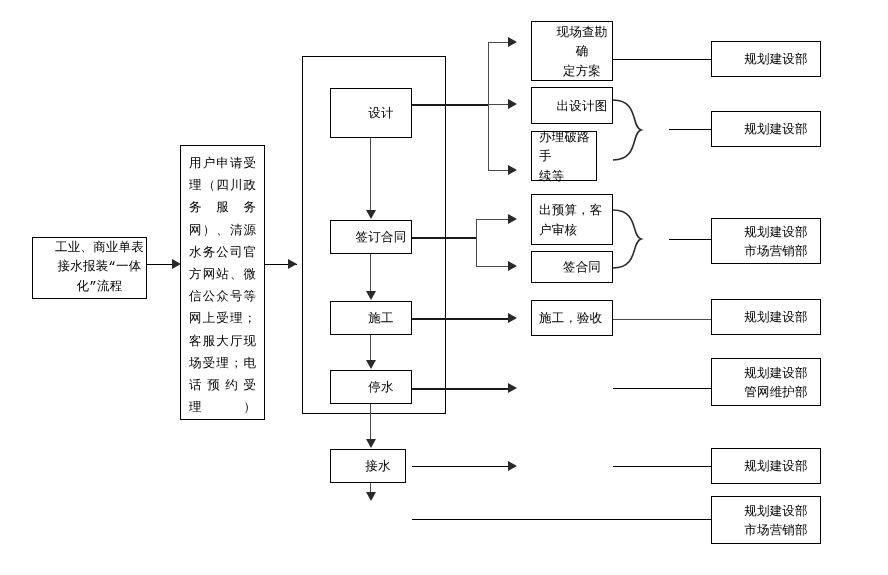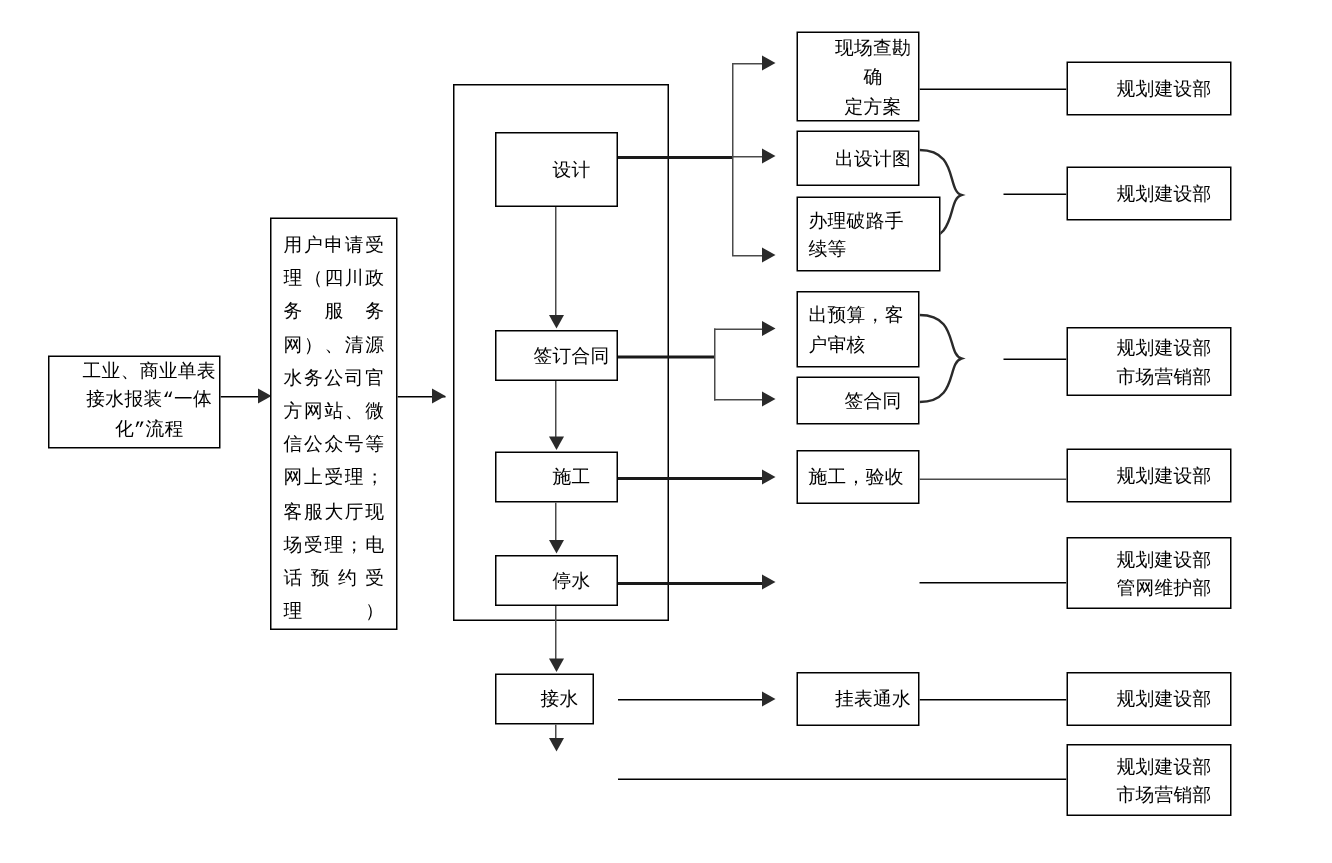--- a/index.html
+++ b/index.html
@@ -126,21 +126,21 @@
   </div>
 
   <div class="box" style="left:330px; top:301px; width:82px; height:34px;">
     <span class="txt">施工</span>
   </div>
 
   <div class="box" style="left:330px; top:370px; width:82px; height:34px;">
     <span class="txt">停水</span>
   </div>
 
-  <div class="box" style="left:330px; top:449px; width:66px; height:34px;">
+  <div class="box" style="left:330px; top:449px; width:76px; height:34px;">
     <span class="txt">接水</span>
   </div>
 
 
   <div class="vline" style="left:370px; top:122px; height:89px;"></div>
   <div class="arrow-d" style="left:366px; top:210px;"></div>
 
   <div class="vline" style="left:370px; top:254px; height:38px;"></div>
   <div class="arrow-d" style="left:366px; top:291px;"></div>
 
@@ -164,21 +164,21 @@
 
   <div class="box" style="left:531px; top:21px; width:82px; height:60px;">
     <span class="txt" style="white-space: pre-line;">现场查勘确
 定方案</span>
   </div>
 
   <div class="box" style="left:531px; top:87px; width:82px; height:37px;">
     <span class="txt">出设计图</span>
   </div>
 
-  <div class="box left-align" style="left:531px; top:131px; width:96px; height:50px;">
+  <div class="box left-align" style="left:531px; top:131px; width:66px; height:50px;">
     <span class="txt" style="white-space: pre-line;">办理破路手
 续等</span>
   </div>
 
   <div class="hline dark" style="left:613px; top:59px; width:98px;"></div>
 
   <div class="brace" style="left:613px; top:97px;">
     <svg width="56" height="66" viewBox="0 0 56 66">
       <path d="M0 3 C26 3 18 30 28 33 C18 36 26 63 0 63" fill="none" stroke="#2a2a2a" stroke-width="1.6"></path>
     </svg>
@@ -241,23 +241,20 @@
   <div class="hline dark" style="left:613px; top:388px; width:98px;"></div>
 
   <div class="box" style="left:711px; top:358px; width:110px; height:48px;">
     <span class="txt" style="white-space: pre-line;">规划建设部
 管网维护部</span>
   </div>
 
   <div class="hline dark" style="left:412px; top:466px; width:101px;"></div>
   <div class="arrow-r" style="left:508px; top:461px;"></div>
 
-  <div class="box" style="left:531px; top:448px; width:82px; height:36px;">
-    <span class="txt">挂表通水</span>
-  </div>
 
   <div class="hline dark" style="left:613px; top:466px; width:98px;"></div>
 
   <div class="box" style="left:711px; top:448px; width:110px; height:36px;">
     <span class="txt">规划建设部</span>
   </div>
 
   <div class="hline dark" style="left:412px; top:519px; width:299px;"></div>
 
   <div class="box" style="left:711px; top:496px; width:110px; height:48px;">

